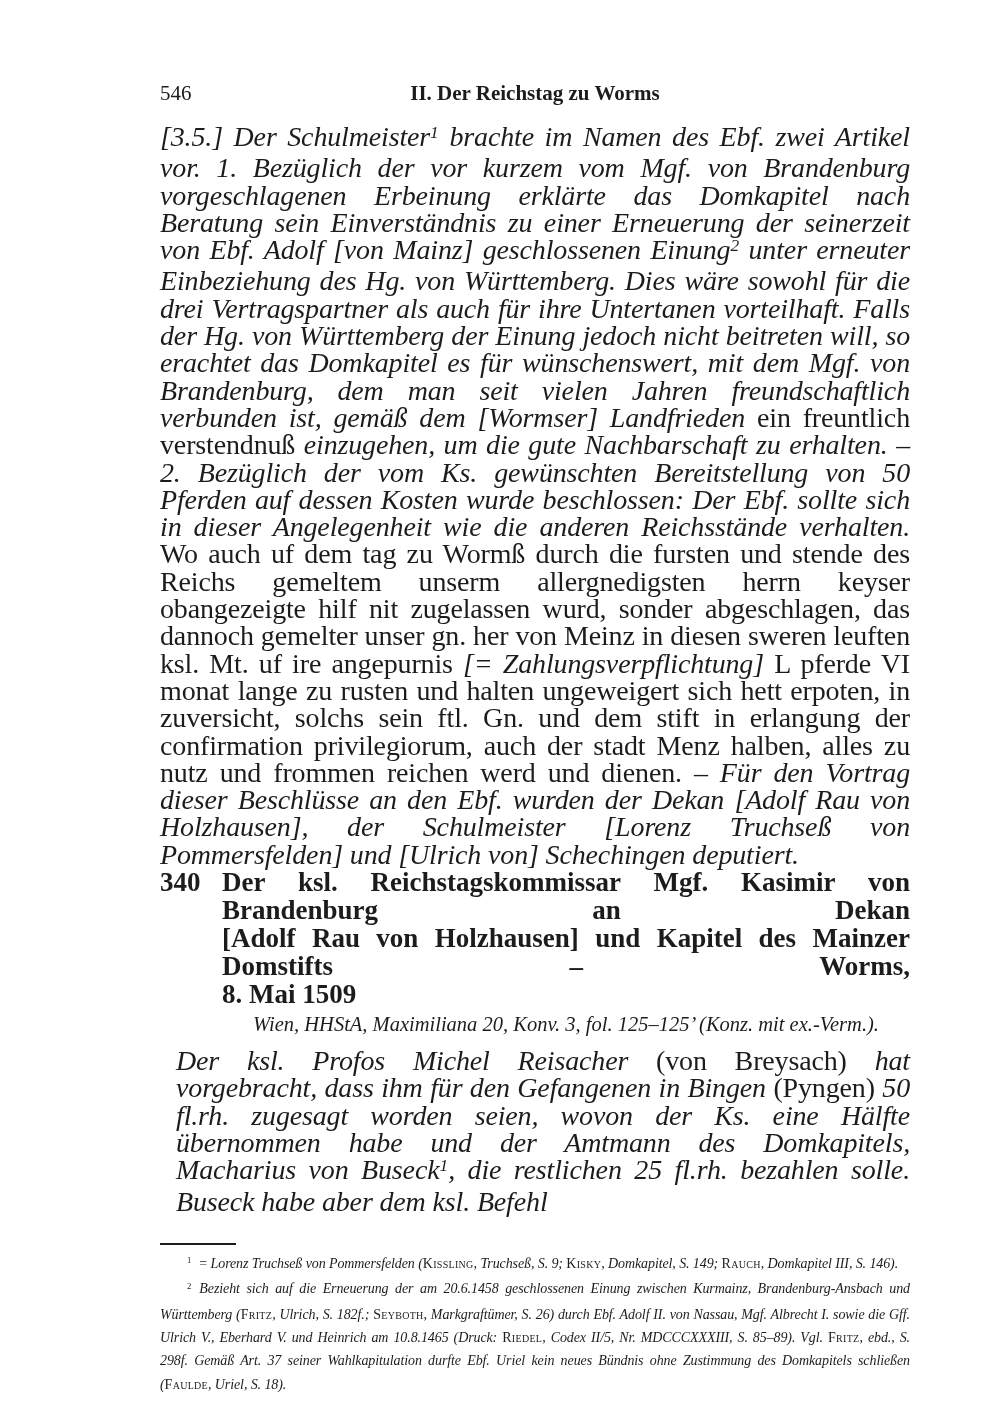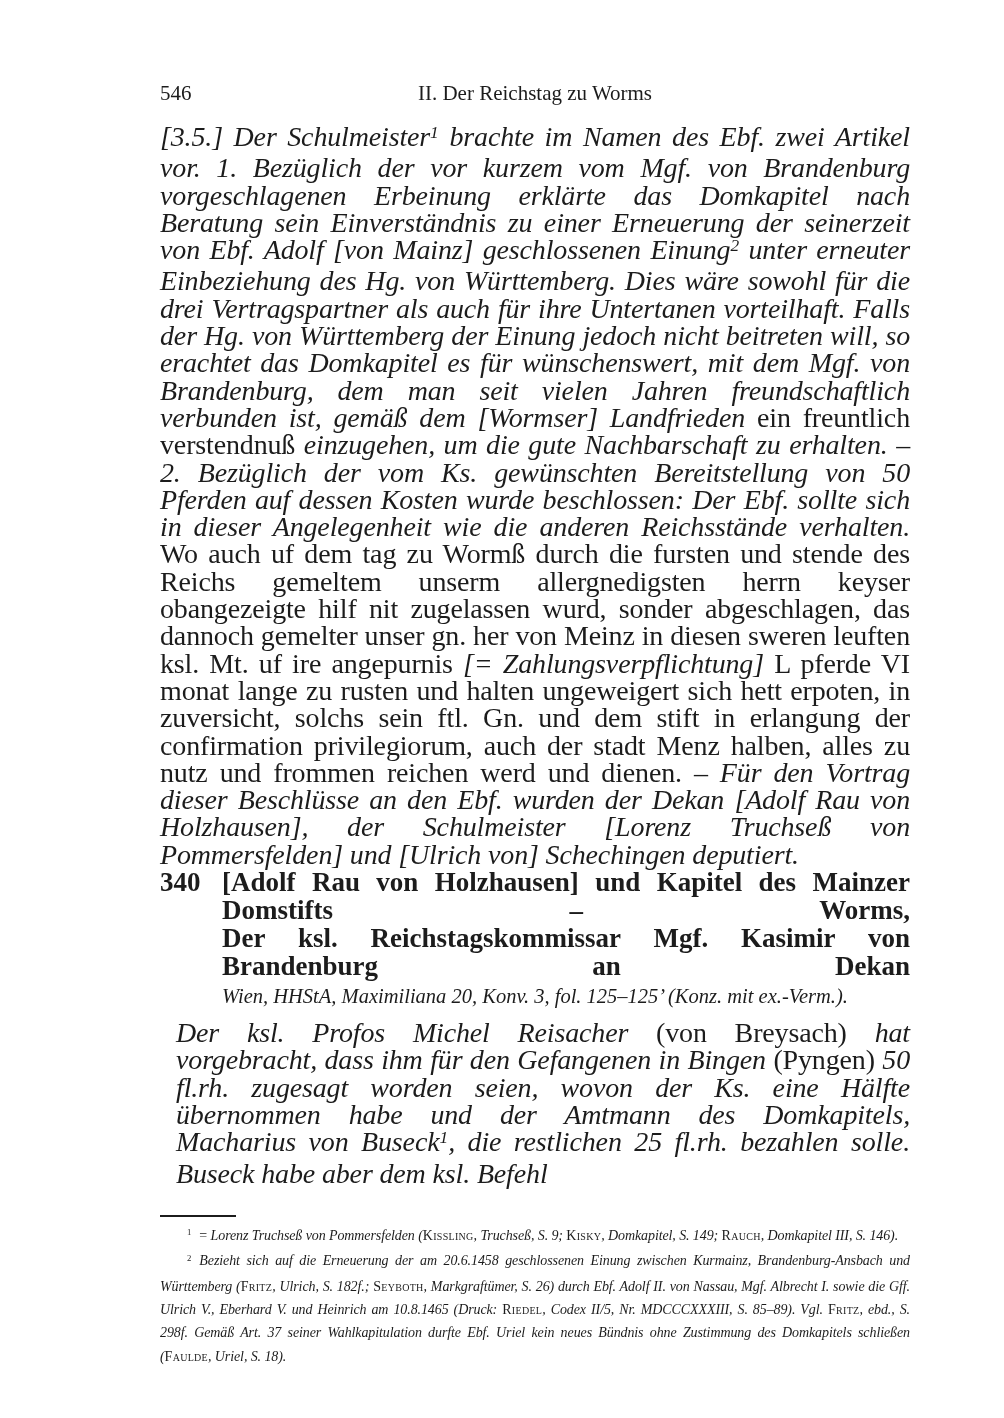--- a/index.html
+++ b/index.html
@@ -17,21 +17,21 @@
     padding: 80px 94px 0 160px;
   }
   .header {
     position: relative;
     height: 27px;
     margin-bottom: 16px;
     font-size: 21px;
     line-height: 27px;
   }
   .page-number { position: absolute; left: 0; top: 0; text-align: right; }
-  .running-title { display: block; text-align: center; }
+  .running-title { display: block; text-align: center; font-weight: bold; }
 
   .bodytext {
     font-size: 28px;
     line-height: 27.3px;
     text-align: justify;
     letter-spacing: -0.15px;
   }
   .seg-i  { font-style: italic; }
   .seg-r  { font-style: normal; }
   .seg-sc { font-style: normal; font-variant: small-caps; letter-spacing: 0.3px; }
@@ -52,20 +52,21 @@
   .doc-number { width: 62px; flex: none; }
   .doc-heading-text { flex: 1; }
   .jline { text-align: justify; text-align-last: justify; }
 
   .source-line {
     margin-top: 3px;
     margin-left: 62px;
     font-style: italic;
     font-size: 20.5px;
     line-height: 27px;
+    text-align: center;
   }
   .regest { margin-top: 9px; margin-left: 16px; }
 
   .footnote-block {
     margin-top: 28px;
     font-size: 14px;
     line-height: 23.4px;
     text-align: justify;
     letter-spacing: -0.1px;
   }
@@ -93,22 +94,23 @@
   <div class="header">
     <span class="page-number">546</span>
     <span class="running-title">II. Der Reichstag zu Worms</span>
   </div>
 
   <p class="bodytext summary"><span class="seg-i">[3.5.] Der Schulmeister</span><span class="seg-sup">1</span><span class="seg-i"> brachte im Namen des Ebf. zwei Artikel vor. 1. Bezüglich der vor kurzem vom Mgf. von Brandenburg vorgeschlagenen Erbeinung erklärte das Domkapitel nach Beratung sein Einverständnis zu einer Erneuerung der seinerzeit von Ebf. Adolf [von Mainz] geschlossenen Einung</span><span class="seg-sup">2</span><span class="seg-i"> unter erneuter Einbeziehung des Hg. von Württemberg. Dies wäre sowohl für die drei Vertragspartner als auch für ihre Untertanen vorteilhaft. Falls der Hg. von Württemberg der Einung jedoch nicht beitreten will, so erachtet das Domkapitel es für wünschenswert, mit dem Mgf. von Brandenburg, dem man seit vielen Jahren freundschaftlich verbunden ist, gemäß dem [Wormser] Landfrieden </span><span class="seg-r">ein freuntlich verstendnuß </span><span class="seg-i">einzugehen, um die gute Nachbarschaft zu erhalten. – 2. Bezüglich der vom Ks. gewünschten Bereitstellung von 50 Pferden auf dessen Kosten wurde beschlossen: Der Ebf. sollte sich in dieser Angelegenheit wie die anderen Reichsstände verhalten. </span><span class="seg-r">Wo auch uf dem tag zu Wormß durch die fursten und stende des Reichs gemeltem unserm allergnedigsten herrn keyser obangezeigte hilf nit zugelassen wurd, sonder abgeschlagen, das dannoch gemelter unser gn. her von Meinz in diesen sweren leuften ksl. Mt. uf ire angepurnis </span><span class="seg-i">[= Zahlungsverpflichtung] </span><span class="seg-r">L pferde VI monat lange zu rusten und halten ungeweigert sich hett erpoten, in zuversicht, solchs sein ftl. Gn. und dem stift in erlangung der confirmation privilegiorum, auch der stadt Menz halben, alles zu nutz und frommen reichen werd und dienen. </span><span class="seg-i">– Für den Vortrag dieser Beschlüsse an den Ebf. wurden der Dekan [Adolf Rau von Holzhausen], der Schulmeister [Lorenz Truchseß von Pommersfelden] und [Ulrich von] Schechingen deputiert.</span></p>
 
   <div class="doc-heading">
     <span class="doc-number">340</span>
     <div class="doc-heading-text">
+      <div class="jline">Der ksl. Reichstagskommissar Mgf. Kasimir von Brandenburg an Dekan</div>
       <div class="jline">[Adolf Rau von Holzhausen] und Kapitel des Mainzer Domstifts – Worms,</div>
-      <div class="jline">Der ksl. Reichstagskommissar Mgf. Kasimir von Brandenburg an Dekan</div>
+      <div>8. Mai 1509</div>
     </div>
   </div>
 
   <div class="source-line">Wien, HHStA, Maximiliana 20, Konv. 3, fol. 125–125’ (Konz. mit ex.-Verm.).</div>
 
   <p class="bodytext regest"><span class="seg-i">Der ksl. Profos Michel Reisacher </span><span class="seg-r">(von Breysach) </span><span class="seg-i">hat vorgebracht, dass ihm für den Gefangenen in Bingen </span><span class="seg-r">(Pyngen) </span><span class="seg-i">50 fl.rh. zugesagt worden seien, wovon der Ks. eine Hälfte übernommen habe und der Amtmann des Domkapitels, Macharius von Buseck</span><span class="seg-sup">1</span><span class="seg-i">, die restlichen 25 fl.rh. bezahlen solle. Buseck habe aber dem ksl. Befehl</span></p>
 
   <div class="footnote-block">
     <div class="fn-rule"></div>
     <p class="footnote"><span class="fn-marker">1</span><span><span class="seg-r">= </span><span class="seg-i">Lorenz Truchseß von Pommersfelden (</span><span class="seg-sc">Kissling</span><span class="seg-i">, Truchseß, S. 9; </span><span class="seg-sc">Kisky</span><span class="seg-i">, Domkapitel, S. 149; </span><span class="seg-sc">Rauch</span><span class="seg-i">, Domkapitel III, S. 146).</span></span></p>

